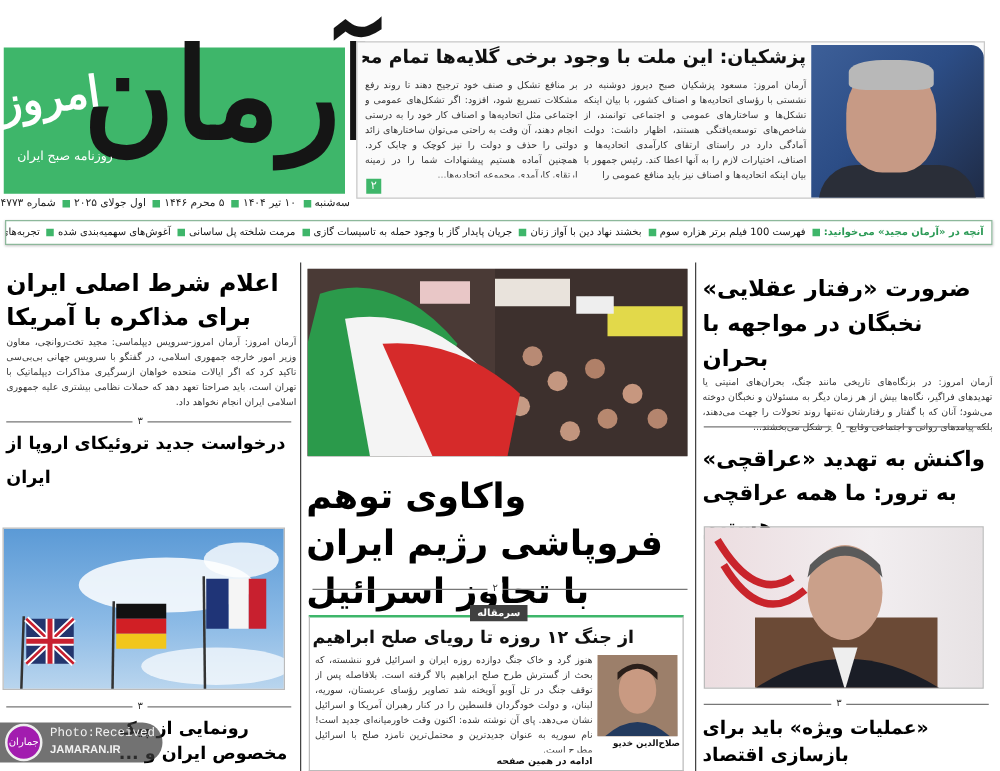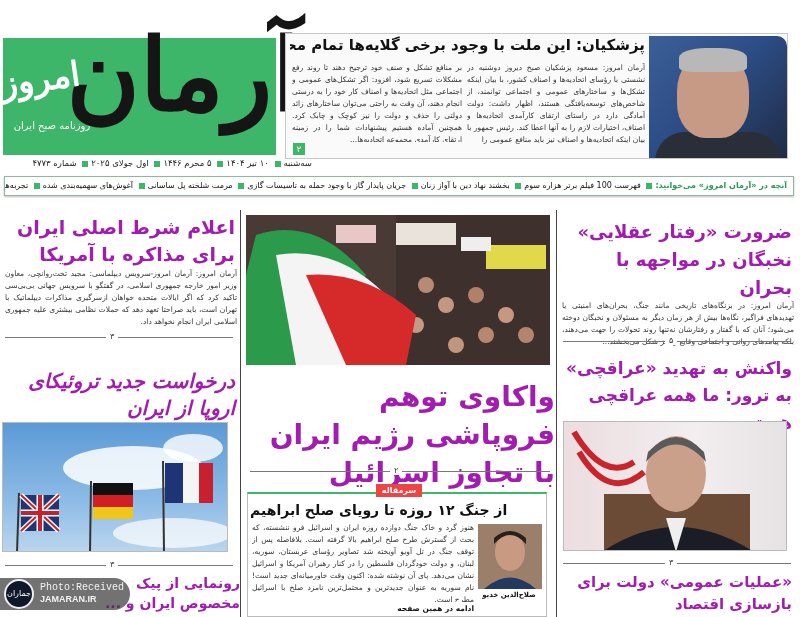--- a/index.html
+++ b/index.html
@@ -5,21 +5,21 @@
   * { box-sizing: border-box; margin: 0; padding: 0; }
   html, body { width: 800px; height: 617px; overflow: hidden; background: #ffffff; }
   body { font-family: "DejaVu Sans", sans-serif; color: #111; position: relative; }
   .abs { position: absolute; }
 
   
   #logo-green { left: 3px; top: 38px; width: 273px; height: 117px; background: #3eb66a; }
   #logo-big { left: 70px; top: 0px; width: 230px; height: 170px; font-family: "DejaVu Serif", serif; font-weight: bold; font-size: 100px; color: #151515; line-height: 150px; text-align: center; direction: rtl; letter-spacing: -4px; }
   #logo-small { left: 10px; top: 48px; width: 70px; height: 60px; color: #fff; font-family: "DejaVu Serif", serif; font-weight: bold; font-size: 34px; line-height: 60px; text-align: center; direction: rtl; transform: rotate(-8deg); }
   #logo-tag { left: 12px; top: 120px; width: 80px; color: #fff; font-size: 10px; direction: rtl; text-align: center; }
-  #dateline { left: 0; top: 158px; width: 280px; height: 12px; font-size: 8.5px; color: #222; direction: rtl; text-align: right; white-space: nowrap; overflow: hidden; margin-left: 32px; }
+  #dateline { left: 0; top: 158px; width: 280px; height: 12px; font-size: 8.5px; color: #222; direction: rtl; text-align: right; white-space: nowrap; overflow: hidden; }
   #dateline .sq { display: inline-block; width: 6px; height: 6px; background: #3eb66a; margin: 0 3px; vertical-align: middle; }
 
   
   #top-box { left: 285px; top: 33px; width: 503px; height: 126px; border: 1px solid #c8c8c8; background: #fafafa; }
   #top-photo { left: 649px; top: 36px; width: 138px; height: 122px; background: linear-gradient(135deg,#3d5f98 0%,#2c4d86 45%,#1f2b45 100%); border-top-right-radius: 10px; overflow: hidden; }
   #top-photo .face { position: absolute; left: 28px; top: 16px; width: 72px; height: 86px; border-radius: 45% 45% 40% 40%; background: #c79a85; }
   #top-photo .hair { position: absolute; left: 30px; top: 12px; width: 68px; height: 24px; border-radius: 40% 40% 20% 20%; background: #b8b8b8; }
   #top-photo .suit { position: absolute; left: 6px; top: 96px; width: 126px; height: 30px; border-radius: 30px 30px 0 0; background: #2a2e38; }
   #top-title { left: 290px; top: 36px; width: 355px; height: 22px; font-size: 15px; font-weight: bold; color: #111; direction: rtl; text-align: right; white-space: nowrap; overflow: hidden; }
   .body-text { font-size: 7.5px; line-height: 12px; color: #333; direction: rtl; text-align: justify; overflow: hidden; }
@@ -31,48 +31,48 @@
   #teaser { left: 4px; top: 176px; width: 790px; height: 20px; border: 1px solid #8db89b; box-shadow: 0 1px 2px rgba(0,0,0,0.25); background: #fff; font-size: 8px; line-height: 18px; direction: rtl; text-align: right; padding: 0 6px; white-space: nowrap; overflow: hidden; }
   #teaser .lead { color: #2c9a56; font-weight: bold; }
   #teaser .sq { display: inline-block; width: 6px; height: 6px; background: #3eb66a; margin: 0 3px; vertical-align: middle; }
 
   
   .vrule { width: 1px; background: #444; }
   .hrule { height: 1px; background: #777; }
   .pnum { font-size: 8px; color: #333; background: #fff; padding: 0 4px; text-align: center; }
 
   
-  .h-big { font-weight: bold; color: #a21caf; direction: rtl; text-align: right; }
+  .h-big { font-weight: bold; color: #000000; direction: rtl; text-align: left; }
   #left1-title { left: 5px; top: 214px; width: 230px; font-size: 19px; line-height: 27px; }
   #left1-text { left: 5px; top: 268px; width: 232px; height: 60px; }
   #right1-title { left: 562px; top: 218px; width: 230px; font-size: 18px; line-height: 28px; }
   #right1-text { left: 562px; top: 276px; width: 232px; height: 56px; margin-top: 24px; }
-  #left2-title { left: 5px; top: 368px; width: 230px; font-size: 20px; line-height: 27px; font-style: italic; }
+  #left2-title { left: 5px; top: 342px; width: 230px; font-size: 14px; line-height: 27px; }
   #right2-title { left: 562px; top: 355px; width: 230px; font-size: 17px; line-height: 27px; }
   #main-title { left: 245px; top: 378px; width: 310px; font-size: 28px; line-height: 38px; letter-spacing: -0.5px; }
   #left3-title { left: 95px; top: 573px; width: 145px; font-size: 14px; line-height: 20px; }
   #right3-title { left: 562px; top: 571px; width: 230px; font-size: 15px; line-height: 22px; }
 
   
   #main-photo { left: 246px; top: 215px; width: 304px; height: 150px; overflow: hidden; background: #3a2f2c; }
   #flags-photo { left: 2px; top: 422px; width: 226px; height: 130px; overflow: hidden; background: linear-gradient(180deg,#5b9ad6 0%,#8dbbe6 60%,#b9d5ee 100%); border: 1px solid #bbb; }
   #araghchi-photo { left: 563px; top: 421px; width: 224px; height: 130px; overflow: hidden; background: linear-gradient(90deg,#ecdde0 0%,#f2eef0 60%,#e7e2e4 100%); border: 1px solid #bbb; }
 
   
   #editorial { left: 247px; top: 492px; width: 300px; height: 125px; border: 1px solid #bbb; border-top: 2px solid #3eb66a; }
-  #editorial-badge { left: 376px; top: 484px; width: 46px; height: 13px; background: #ef4444; color: #fff; font-size: 8px; line-height: 13px; text-align: center; font-weight: bold; }
+  #editorial-badge { left: 376px; top: 484px; width: 46px; height: 13px; background: #404040; color: #fff; font-size: 8px; line-height: 13px; text-align: center; font-weight: bold; }
   #editorial-title { left: 250px; top: 500px; width: 295px; font-size: 14px; line-height: 20px; font-weight: bold; direction: rtl; text-align: left; }
   #editorial-photo { left: 478px; top: 524px; width: 64px; height: 65px; background: linear-gradient(180deg,#b59a83,#7a5b47); overflow: hidden; }
-  #editorial-caption { left: 474px; top: 591px; width: 70px; font-size: 7px; font-weight: bold; direction: rtl; text-align: center; }
+  #editorial-caption { left: 474px; top: 591px; width: 70px; font-size: 7px; font-weight: bold; direction: rtl; text-align: right; }
   #editorial-text { left: 252px; top: 522px; width: 222px; height: 80px; }
   #editorial-more { left: 252px; top: 604px; width: 222px; font-size: 7.5px; font-weight: bold; direction: rtl; text-align: right; }
 
   
   #watermark { left: 0; top: 578px; width: 130px; height: 32px; background: rgba(60,60,60,0.72); border-radius: 0 16px 16px 0; }
-  #wm-circle { left: 4px; top: 579px; width: 30px; height: 30px; border-radius: 50%; border: 2px solid #eee; background: #0f172a; color: #fff; font-size: 8px; line-height: 26px; text-align: center; }
+  #wm-circle { left: 4px; top: 579px; width: 30px; height: 30px; border-radius: 50%; border: 2px solid #eee; background: #a21caf; color: #fff; font-size: 8px; line-height: 26px; text-align: center; }
   #wm-line1 { left: 40px; top: 582px; font-size: 10px; color: #f2f2f2; font-family: Liberation Mono, monospace; }
   #wm-line2 { left: 40px; top: 594px; font-size: 9px; color: #f2f2f2; font-weight: bold; font-family: "Liberation Sans", sans-serif; }
 </style>
 </head>
 <body>
 
 <div id="logo-green" class="abs"></div>
 <div id="logo-big" class="abs">آرمان</div>
 <div id="logo-small" class="abs">امروز</div>
 <div id="logo-tag" class="abs">روزنامه صبح ایران</div>
@@ -91,21 +91,21 @@
   <div class="suit"></div>
   <div class="face"></div>
   <div class="hair"></div>
 </div>
 <div id="top-title" class="abs">پزشکیان: این ملت با وجود برخی گلایه‌ها تمام محاسبات دشمن را برهم زد</div>
 <div id="top-col-right" class="abs body-text">آرمان امروز: مسعود پزشکیان صبح دیروز دوشنبه در نشستی با رؤسای اتحادیه‌ها و اصناف کشور، با بیان اینکه تشکل‌ها و ساختارهای عمومی و اجتماعی توانمند، از شاخص‌های توسعه‌یافتگی هستند، اظهار داشت: دولت آمادگی دارد در راستای ارتقای کارآمدی اتحادیه‌ها و اصناف، اختیارات لازم را به آنها اعطا کند. رئیس جمهور با بیان اینکه اتحادیه‌ها و اصناف نیز باید منافع عمومی را</div>
 <div id="top-col-left" class="abs body-text">بر منافع تشکل و صنف خود ترجیح دهند تا روند رفع مشکلات تسریع شود، افزود: اگر تشکل‌های عمومی و اجتماعی مثل اتحادیه‌ها و اصناف کار خود را به درستی انجام دهند، آن وقت به راحتی می‌توان ساختارهای زائد دولتی را حذف و دولت را نیز کوچک و چابک کرد. همچنین آماده هستیم پیشنهادات شما را در زمینه ارتقای کارآمدی مجموعه اتحادیه‌ها...</div>
 <div id="top-page-badge" class="abs">۲</div>
 
 <div id="teaser" class="abs">
-  <span class="lead">آنچه در «آرمان امروز» می‌خوانید:</span><span class="sq"></span>
+  <span class="lead">آنچه در «آرمان مجید» می‌خوانید:</span><span class="sq"></span>
   <span>فهرست 100 فیلم برتر هزاره سوم</span><span class="sq"></span>
   <span>بخشند نهاد دین با آواز زنان</span><span class="sq"></span>
   <span>جریان پایدار گاز با وجود حمله به تاسیسات گازی</span><span class="sq"></span>
   <span>مرمت شلخته پل ساسانی</span><span class="sq"></span>
   <span>آغوش‌های سهمیه‌بندی شده</span><span class="sq"></span>
   <span>تجربه‌های جهانی در بازسازی اقتصادی و ...</span>
 </div>
 
 <div class="abs vrule" style="left:240px;top:210px;height:407px;"></div>
 <div class="abs vrule" style="left:556px;top:210px;height:407px;"></div>
@@ -192,18 +192,18 @@
     <path d="M10 10 Q40 60 70 40 M15 30 Q45 80 80 50" stroke="#c9242b" stroke-width="6" fill="none"></path>
     <rect x="40" y="72" width="146" height="58" fill="#6b4a36"></rect>
     <ellipse cx="112" cy="52" rx="30" ry="38" fill="#caa08a"></ellipse>
     <path d="M82 40 Q112 5 142 40 L140 30 Q112 0 84 30 Z" fill="#5a5a5a"></path>
     <path d="M38 130 Q112 80 190 130 Z" fill="#1a1d26"></path>
     <path d="M102 96 L112 130 L122 96 Z" fill="#eeeeee"></path>
   </svg>
 </div>
 <div class="abs hrule" style="left:563px;top:563px;width:228px;"></div>
 <div class="abs pnum" style="left:665px;top:558px;">۳</div>
-<div id="right3-title" class="abs h-big">«عملیات عمومی» دولت برای بازسازی اقتصاد</div>
+<div id="right3-title" class="abs h-big">«عملیات ویژه» باید برای بازسازی اقتصاد</div>
 
 <div id="watermark" class="abs"></div>
 <div id="wm-circle" class="abs">جماران</div>
 <div id="wm-line1" class="abs">Photo:Received</div>
 <div id="wm-line2" class="abs">JAMARAN.IR</div>
 
 </body></html>

